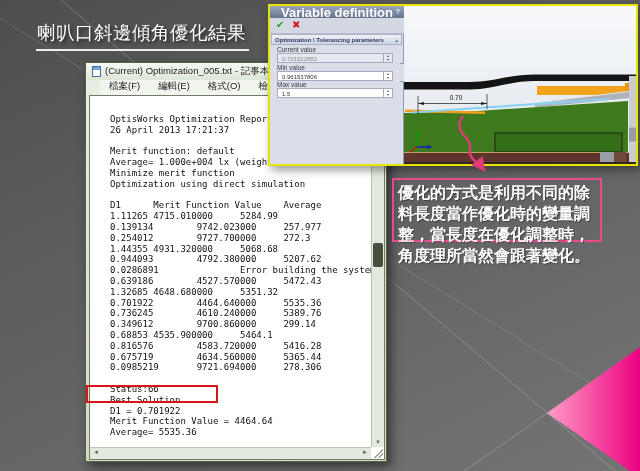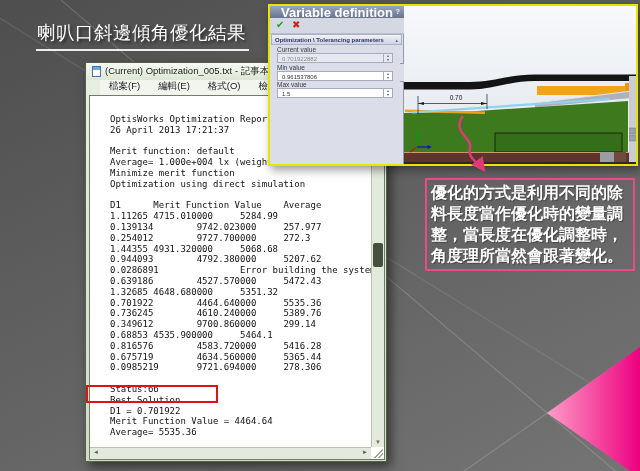--- a/index.html
+++ b/index.html
@@ -87,21 +87,21 @@
   .dlg-spinner span{display:block;font-size:4px;line-height:4px;color:#556;}
   .dlg-grip{position:absolute;left:130px;top:57px;width:7px;height:17px;
     background:#dbdee9;border:1px solid #9198b0;border-left:none;
     border-radius:0 4px 4px 0;}
 
   
   .cadpane{position:absolute;left:134px;top:0;width:232px;height:158px;overflow:hidden;}
   .cadpane svg{display:block;}
 
   
-  .callout{position:absolute;left:425px;top:178px;width:210px;height:93px;z-index:4;
+  .callout{position:absolute;left:392px;top:178px;width:210px;height:64px;z-index:4;
     border:2px solid #e84a8a;box-sizing:border-box;padding:2px 4px;
     font-size:16px;font-weight:bold;color:#ffffff;line-height:21px;
     text-shadow:1px 1px 1px rgba(0,0,0,.35);}
   .arrow-overlay{position:absolute;left:440px;top:106px;z-index:5;}
 </style>
 </head>
 <body>
 
 <div class="slide">
 

